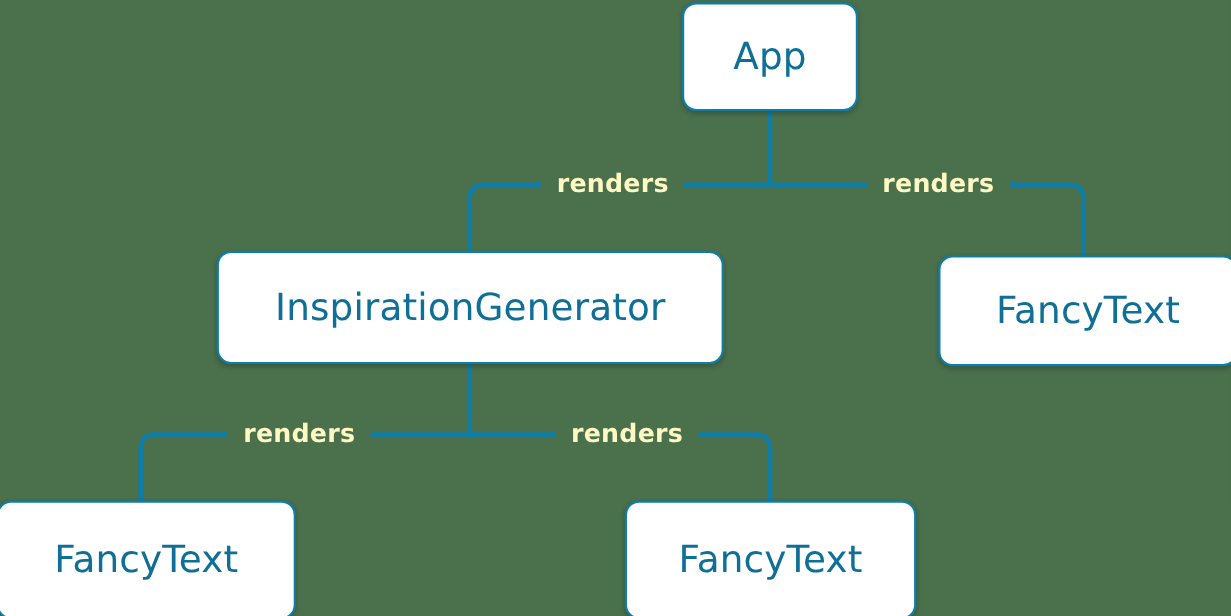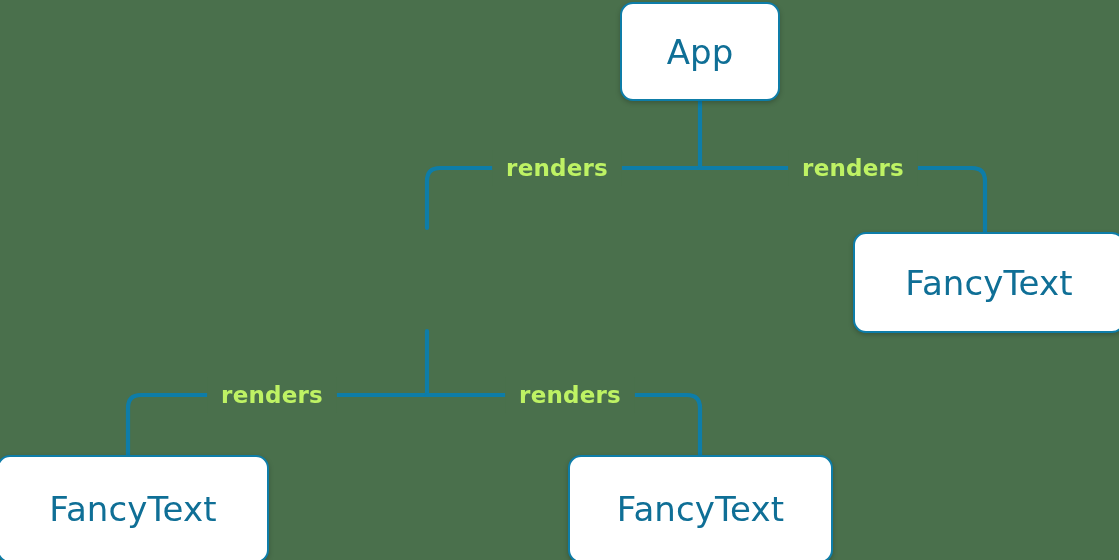--- a/index.html
+++ b/index.html
@@ -42,21 +42,21 @@
   .node-label {
     color: #0f6f96;
     font-size: 34px;
     line-height: 1;
     letter-spacing: 0.1px;
     white-space: nowrap;
     font-weight: 400;
   }
   .edge-label {
     position: absolute;
-    color: #bef264;
+    color: #fef9c3;
     font-size: 23px;
     font-weight: 600;
     line-height: 1;
     white-space: nowrap;
     letter-spacing: 0.2px;
     z-index: 4;
     transform: translate(-50%, -50%);
   }
   
   #node-app          { left: 620px; top: 2px;   width: 160px; height: 99px; }
@@ -95,20 +95,23 @@
         <rect x="788.1" y="150.5" width="129.8" height="35.0" fill="#4a704c"></rect>
         <rect x="207.1" y="377.5" width="129.8" height="35.0" fill="#4a704c"></rect>
         <rect x="505.1" y="377.5" width="129.8" height="35.0" fill="#4a704c"></rect>
       </g>
     </svg>
 
   <div class="node-box" id="node-app">
     <span class="node-label">App</span>
   </div>
 
+  <div class="node-box" id="node-inspiration">
+    <span class="node-label">InspirationGenerator</span>
+  </div>
 
   <div class="node-box" id="node-fancytext-right">
     <span class="node-label">FancyText</span>
   </div>
 
   <div class="node-box" id="node-fancytext-bottom">
     <span class="node-label">FancyText</span>
   </div>
 
   <div class="node-box" id="node-copyright">

